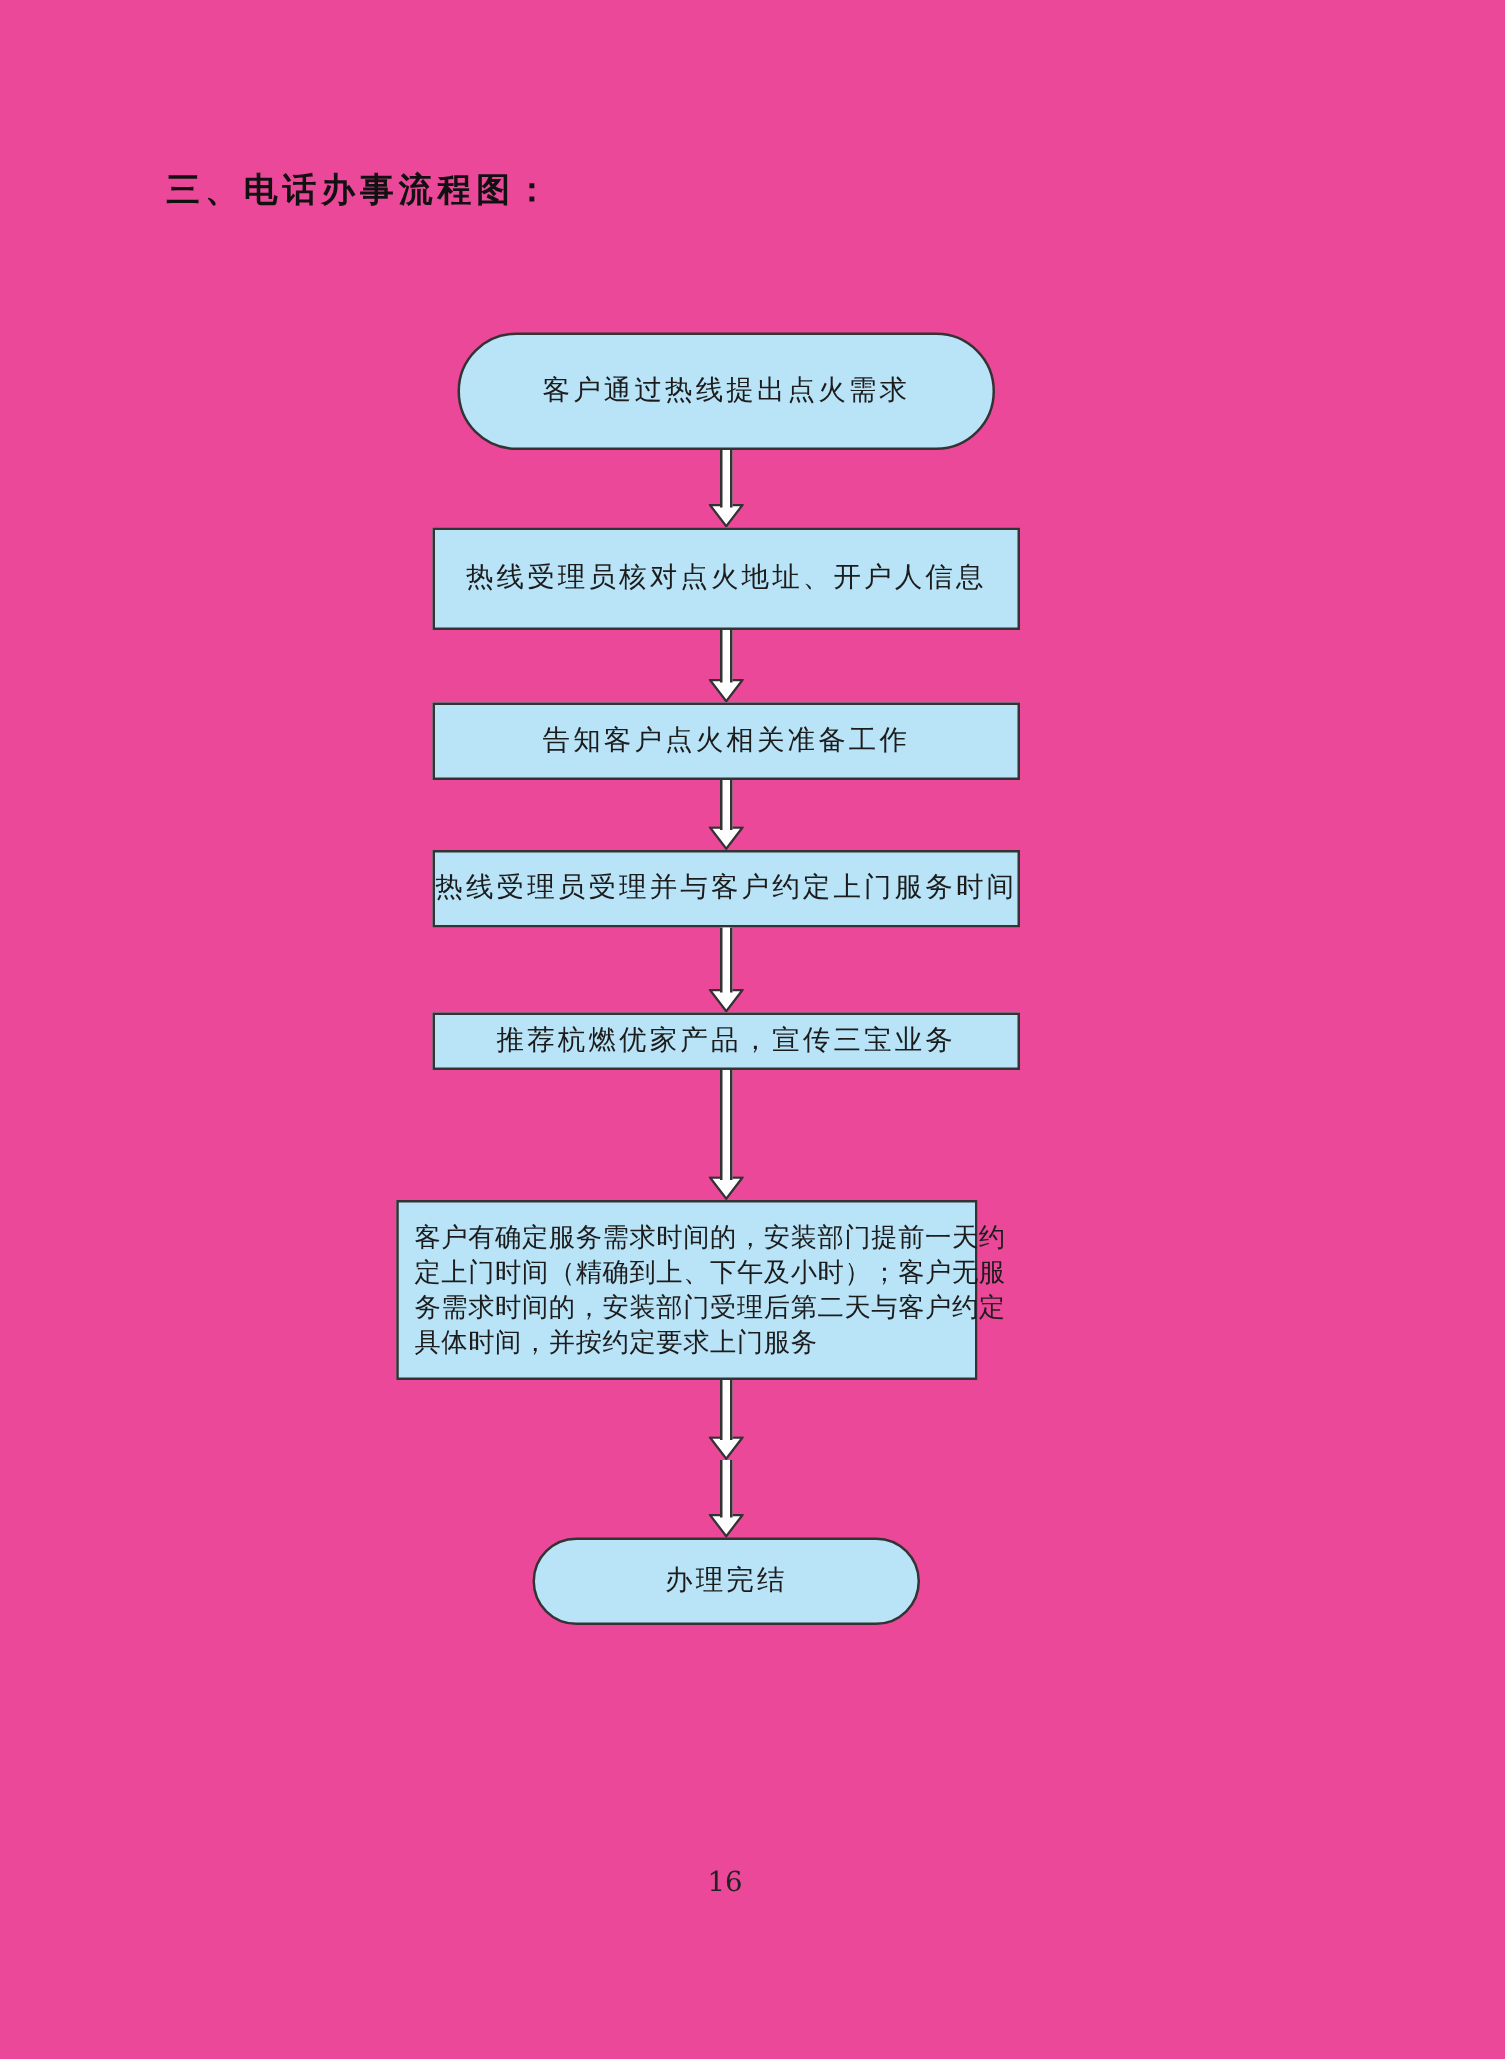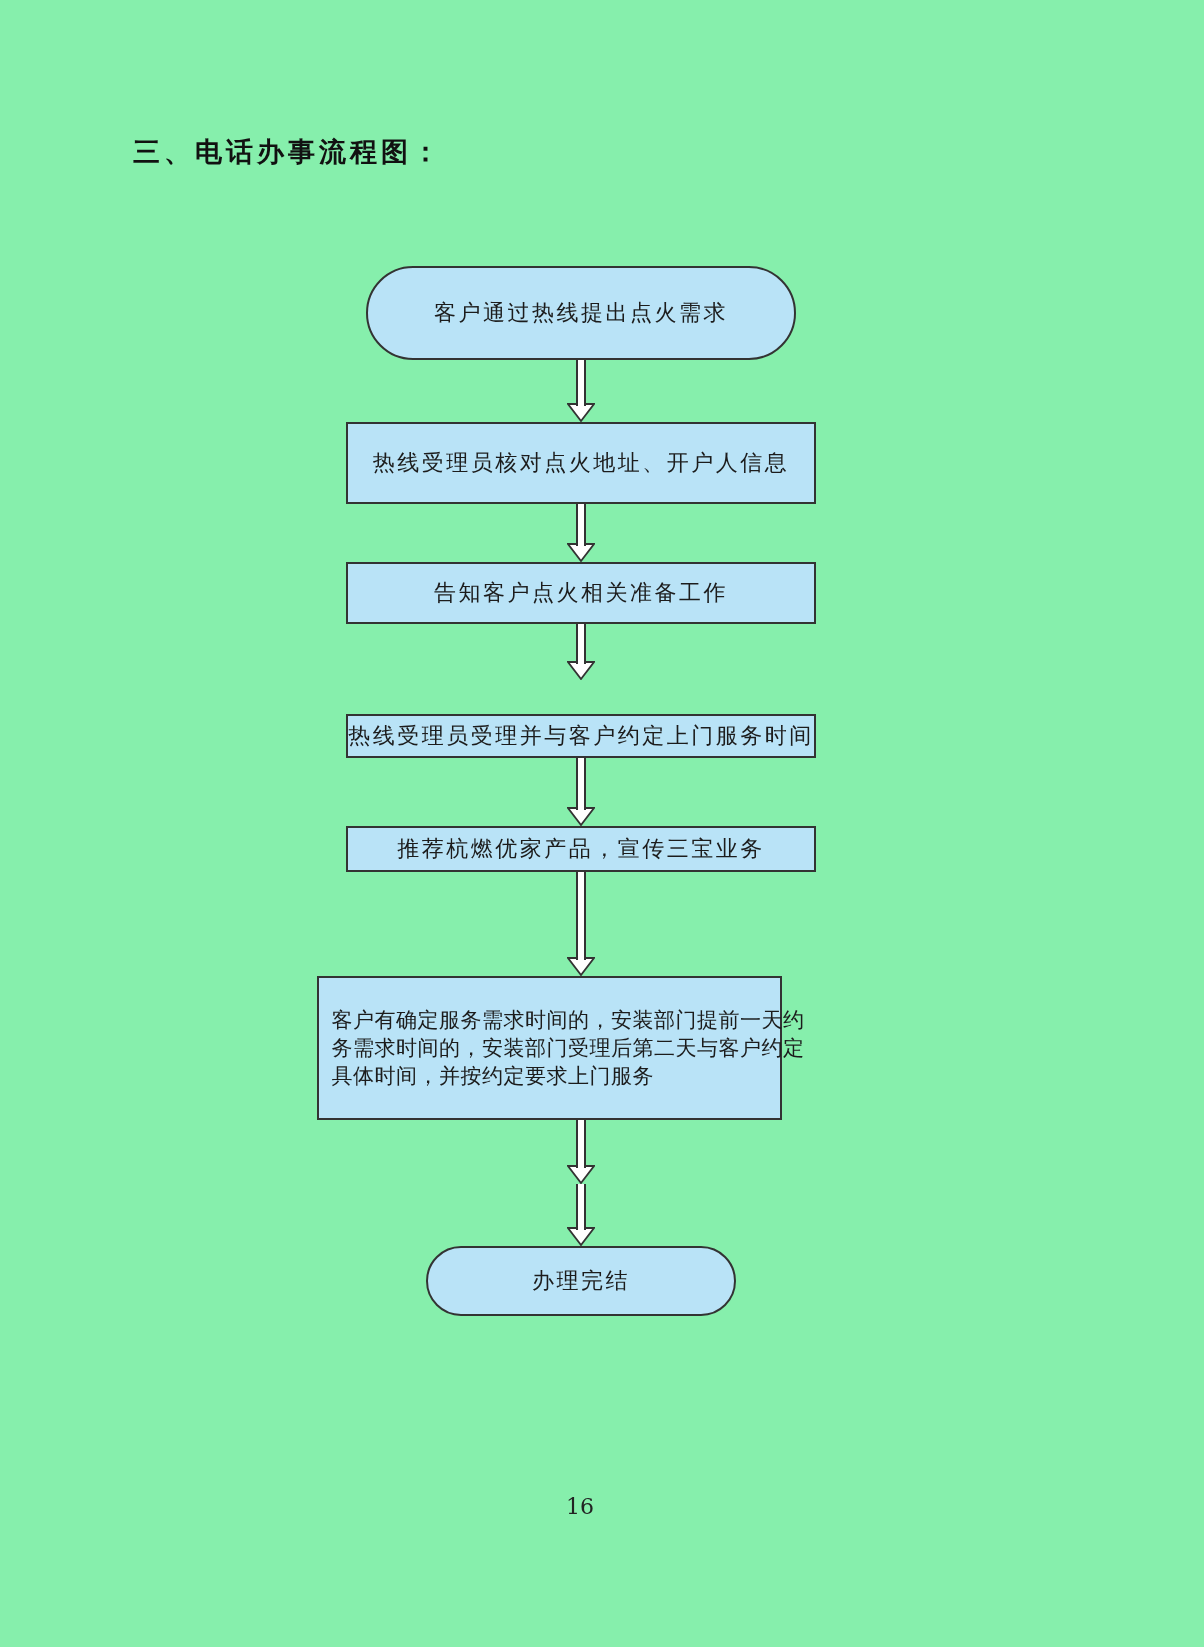--- a/index.html
+++ b/index.html
@@ -1,19 +1,19 @@
 <!DOCTYPE html>
 <html><head>
 <meta charset="utf-8">
 <style>
   html,body{margin:0;padding:0;background:#ffffff;}
   .page{
     position:relative;
     width:1204px;height:1647px;
-    background:#86efac;
+    background:#ec4899;
     overflow:hidden;
     font-family:"DejaVu Serif","Liberation Serif",serif;
     color:#1c1c1c;
   }
   .doc-title{
     position:absolute;
     left:133px;top:134px;
     font-family:"DejaVu Sans","Liberation Sans",sans-serif;
     font-weight:bold;
     font-size:27px;
@@ -40,21 +40,21 @@
     font-size:22px;
     letter-spacing:2.5px;
     line-height:1.3;
     text-align:center;
   }
   .terminator-start{width:430px;height:94px;border-radius:47px;}
   .terminator-end{width:310px;height:70px;border-radius:35px;}
   .process{width:470px;}
   .p2{height:82px;}
   .p3{height:62px;}
-  .p4{height:44px;margin-top:34px;}
+  .p4{height:62px;}
   .p5{height:46px;}
   .process-big{
     width:465px;height:144px;
     position:relative;left:-32px;
     flex-direction:column;
     align-items:flex-start;
     justify-content:center;
     padding:2px 13px;
     font-size:21px;
     letter-spacing:0.5px;
@@ -161,20 +161,21 @@
 
     <div class="arrow a5">
       <div class="arrow-shaft"></div>
       <svg class="arrow-head" width="28" height="19" viewBox="0 0 28 19">
         <polygon points="1,1 27,1 14,18" fill="#ffffff" stroke="#333333" stroke-width="1.8"></polygon>
       </svg>
     </div>
 
     <div class="node process-big">
       <div>客户有确定服务需求时间的，安装部门提前一天约</div>
+      <div>定上门时间（精确到上、下午及小时）；客户无服</div>
       <div>务需求时间的，安装部门受理后第二天与客户约定</div>
       <div>具体时间，并按约定要求上门服务</div>
     </div>
 
     <div class="arrow a6">
       <div class="arrow-shaft"></div>
       <svg class="arrow-head" width="28" height="19" viewBox="0 0 28 19">
         <polygon points="1,1 27,1 14,18" fill="#ffffff" stroke="#333333" stroke-width="1.8"></polygon>
       </svg>
     </div>

